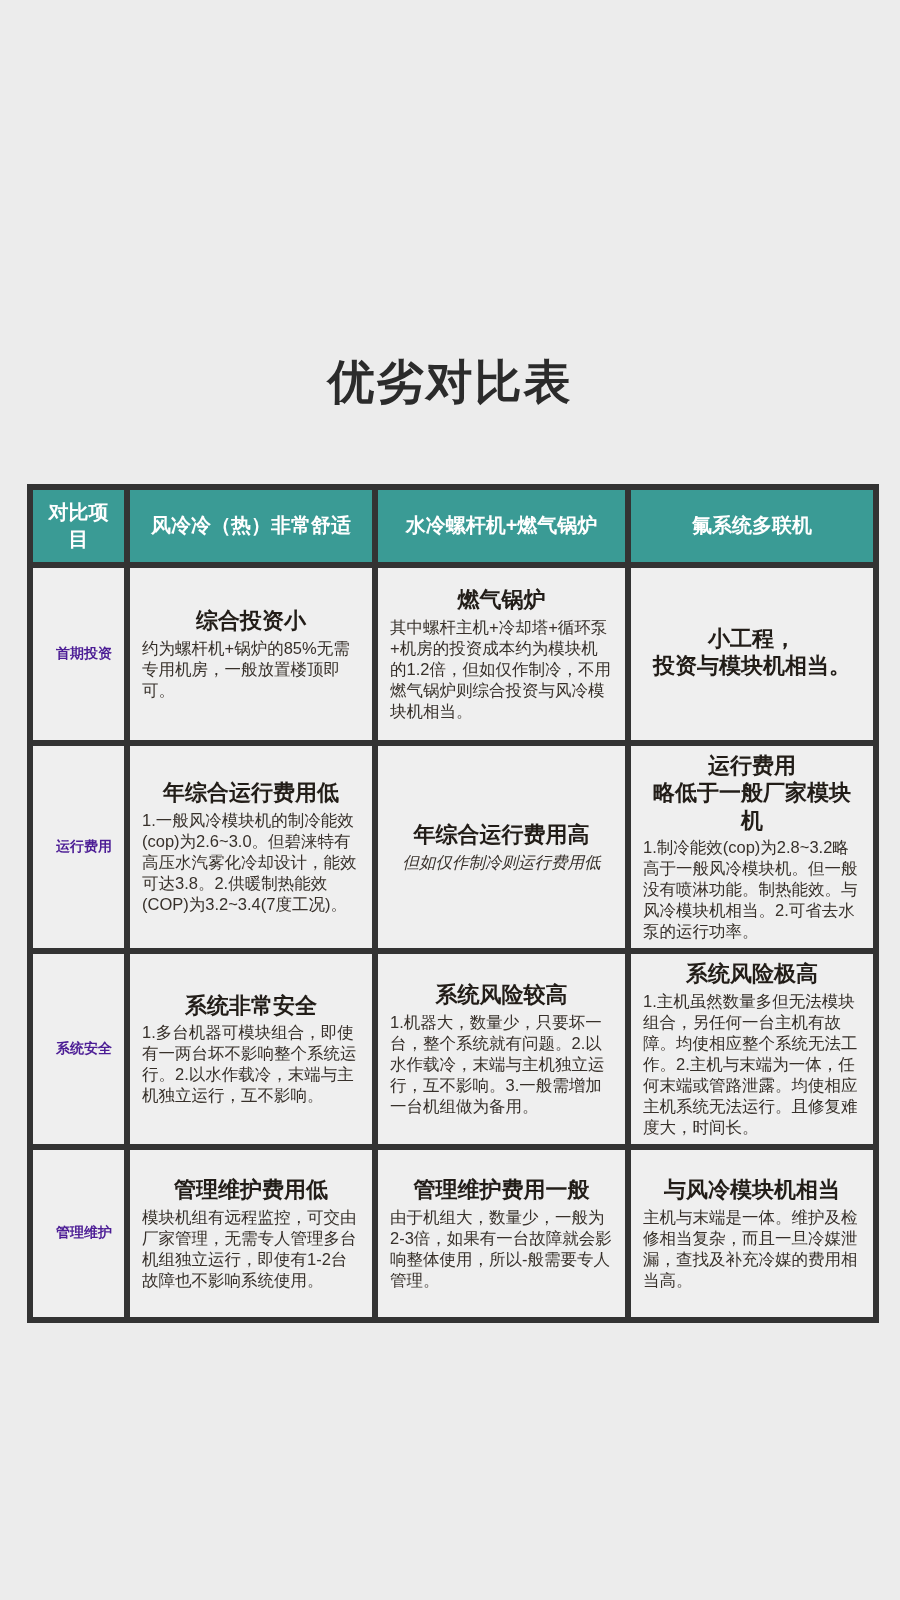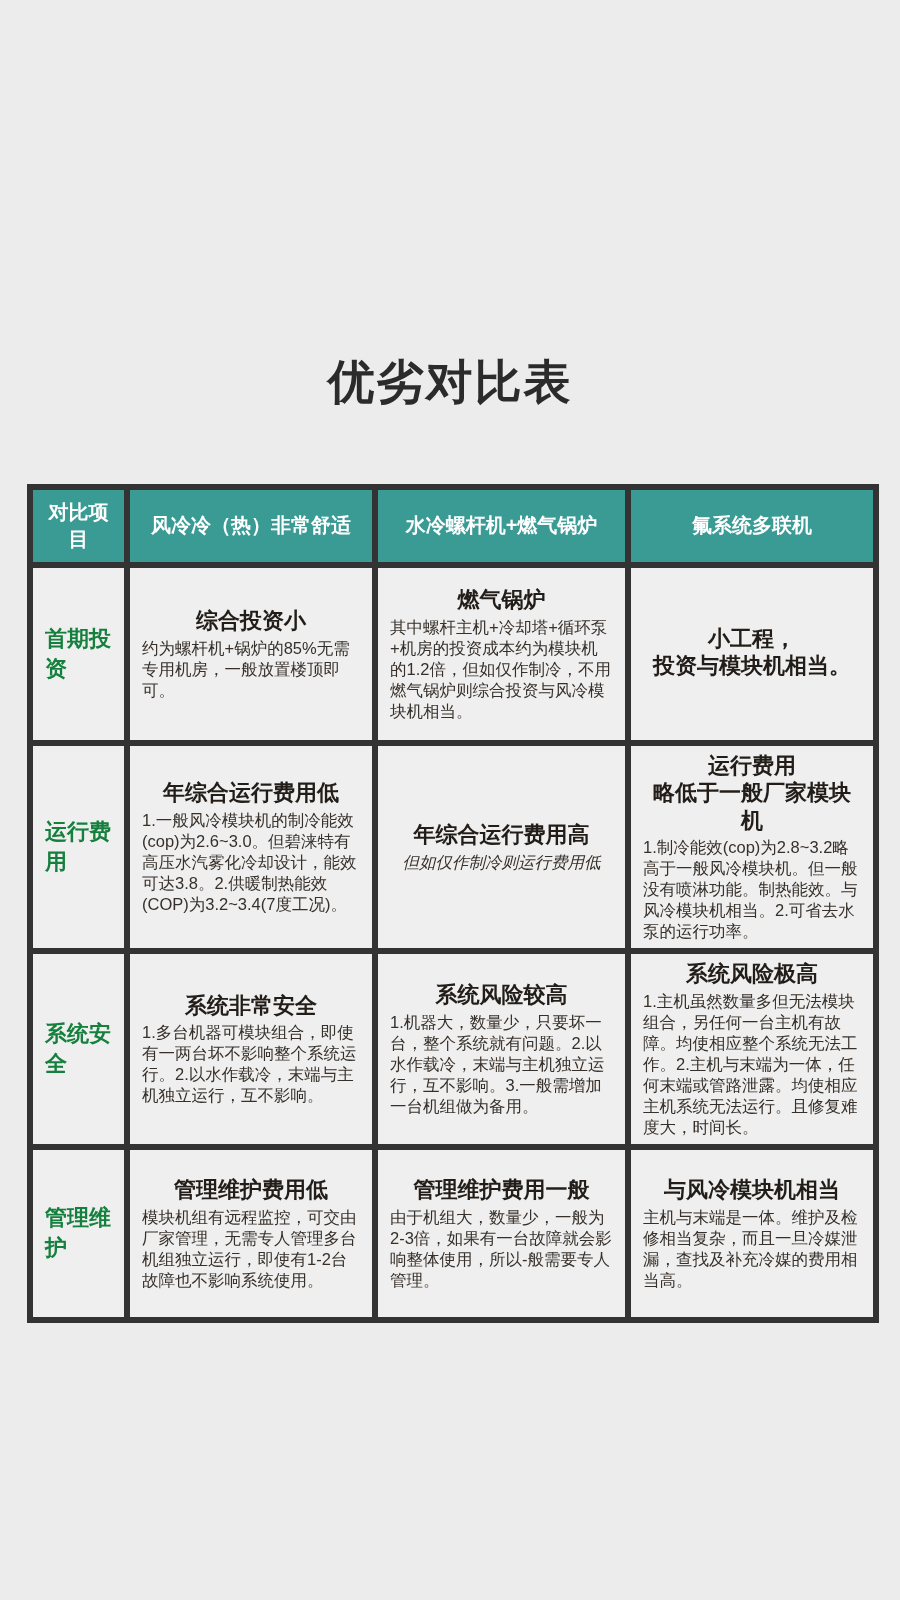--- a/index.html
+++ b/index.html
@@ -52,24 +52,24 @@
   .cmp-table tbody tr:nth-child(4) { height: 173px; }
   .cmp-table tbody tr:nth-child(5) { height: 182px; }
   .col-header {
     background: var(--header-bg, #3a9b95);
     color: var(--header-fg, #ffffff);
     font-size: 20px;
     font-weight: bold;
     text-align: center;
   }
   .row-label {
-    font-size: 22px;
+    font-size: 14px;
     font-weight: bold;
-    color: #15803d;
-    text-align: left;
+    color: #4c1d95;
+    text-align: right;
     padding: 6px 4px;
   }
   .cell-heading {
     font-size: 22px;
     font-weight: bold;
     color: #221d18;
     text-align: center;
     white-space: pre-line;
     line-height: 1.25;
     margin-bottom: 3px;

